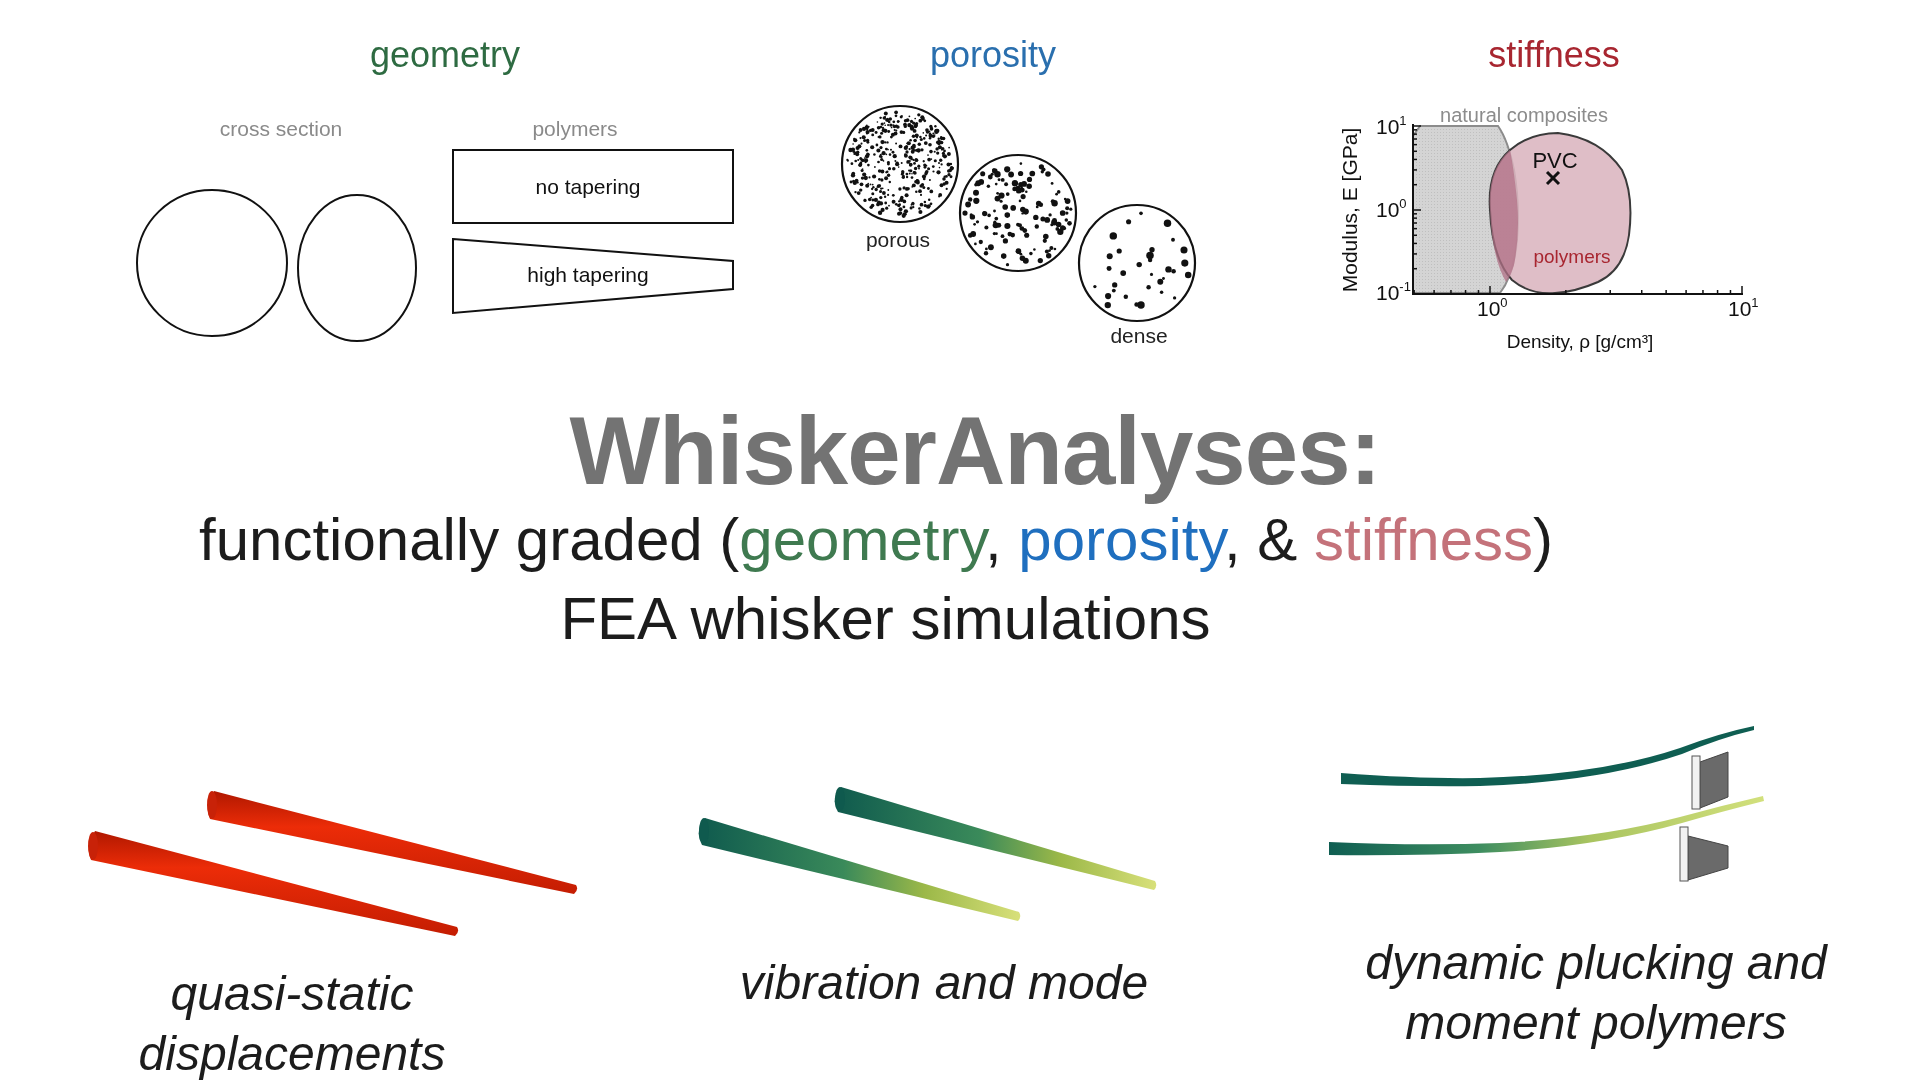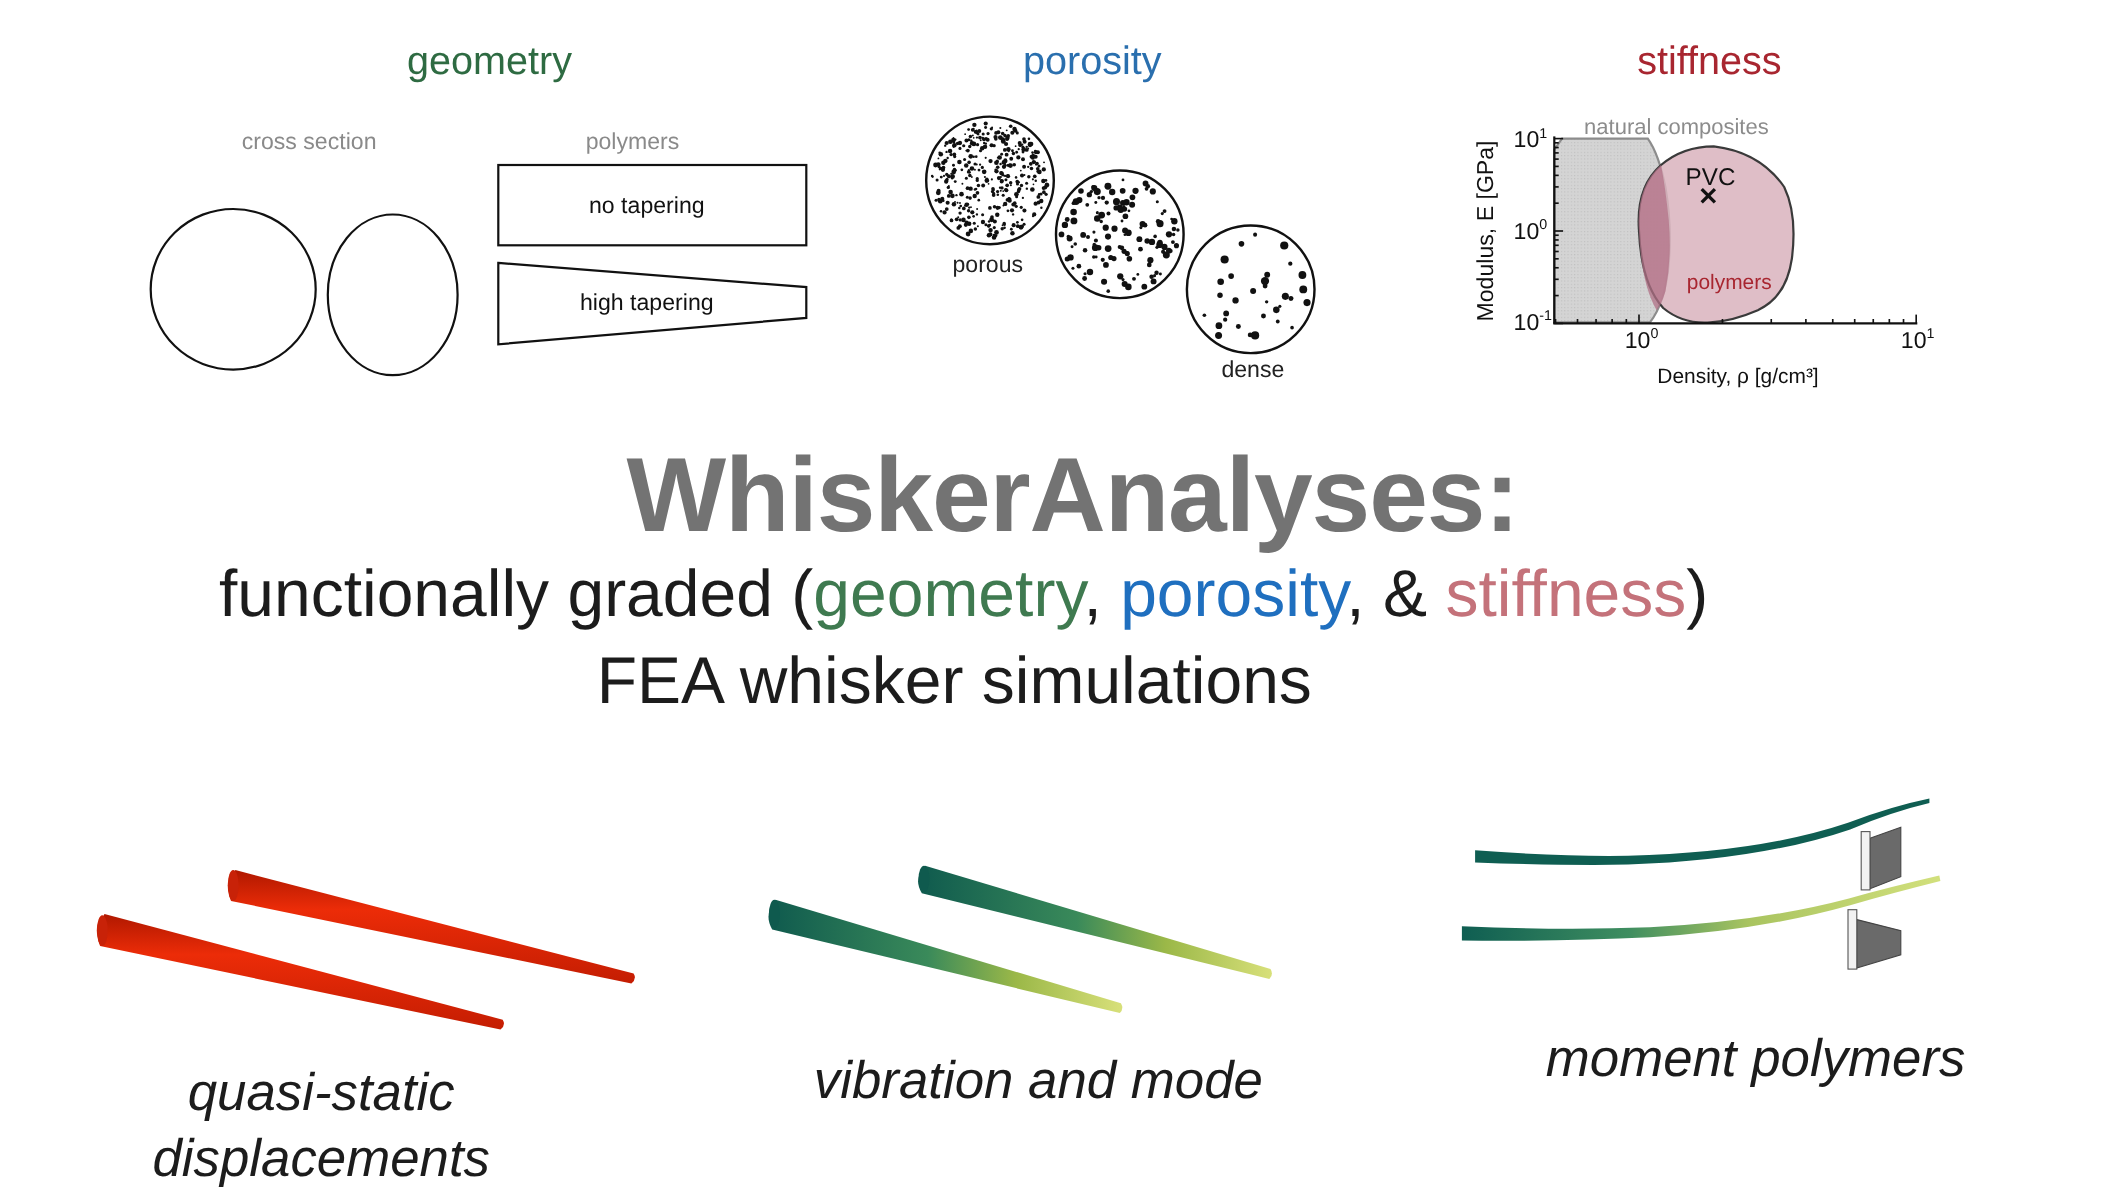--- a/index.html
+++ b/index.html
@@ -4,21 +4,21 @@
 <style>
   html, body { margin:0; padding:0; background:#ffffff; }
   body { width:1920px; height:1080px; position:relative; overflow:hidden;
          font-family:"Liberation Sans", sans-serif; color:#1a1a1a; }
   .abs { position:absolute; white-space:nowrap; }
   .section-title { font-size:36px; transform:translateX(-50%); top:34px; }
   .sub-label { font-size:21px; color:#8a8a8a; transform:translateX(-50%); }
   svg { position:absolute; left:0; top:0; }
   .main-title { left:15px; width:1920px; text-align:center; top:396px; font-size:96px; font-weight:bold; letter-spacing:-1px; color:#737373; }
   .subtitle { left:0; width:1752px; text-align:center; top:505px; font-size:60px; color:#1c1c1c; }
-  .subtitle2 { left:0; width:1735px; text-align:center; top:584px; font-size:60px; color:#1c1c1c; }
+  .subtitle2 { left:18px; width:1735px; text-align:center; top:584px; font-size:60px; color:#1c1c1c; }
   .caption { font-size:48px; font-style:italic; text-align:center; line-height:60px; transform:translateX(-50%); top:933px; color:#1c1c1c; }
   .svgtext { font-family:"Liberation Sans", sans-serif; }
 </style>
 </head>
 <body>
 
 <div class="abs section-title" style="left:445px;color:#2e6b42;">geometry</div>
 <div class="abs section-title" style="left:993px;color:#2a6fae;">porosity</div>
 <div class="abs section-title" style="left:1554px;color:#a82630;">stiffness</div>
 
@@ -756,14 +756,15 @@
 <div class="abs subtitle2">FEA whisker simulations</div>
 
 <div class="abs caption" style="left:292px;margin-top:31px;">
   <div>quasi-static</div>
   <div>displacements</div>
 </div>
 <div class="abs caption" style="left:944px;margin-top:20px;">
   <div>vibration and mode</div>
 </div>
 <div class="abs caption" style="left:1596px;">
+  <div>dynamic plucking and</div>
   <div>moment polymers</div>
 </div>
 
 </body></html>

